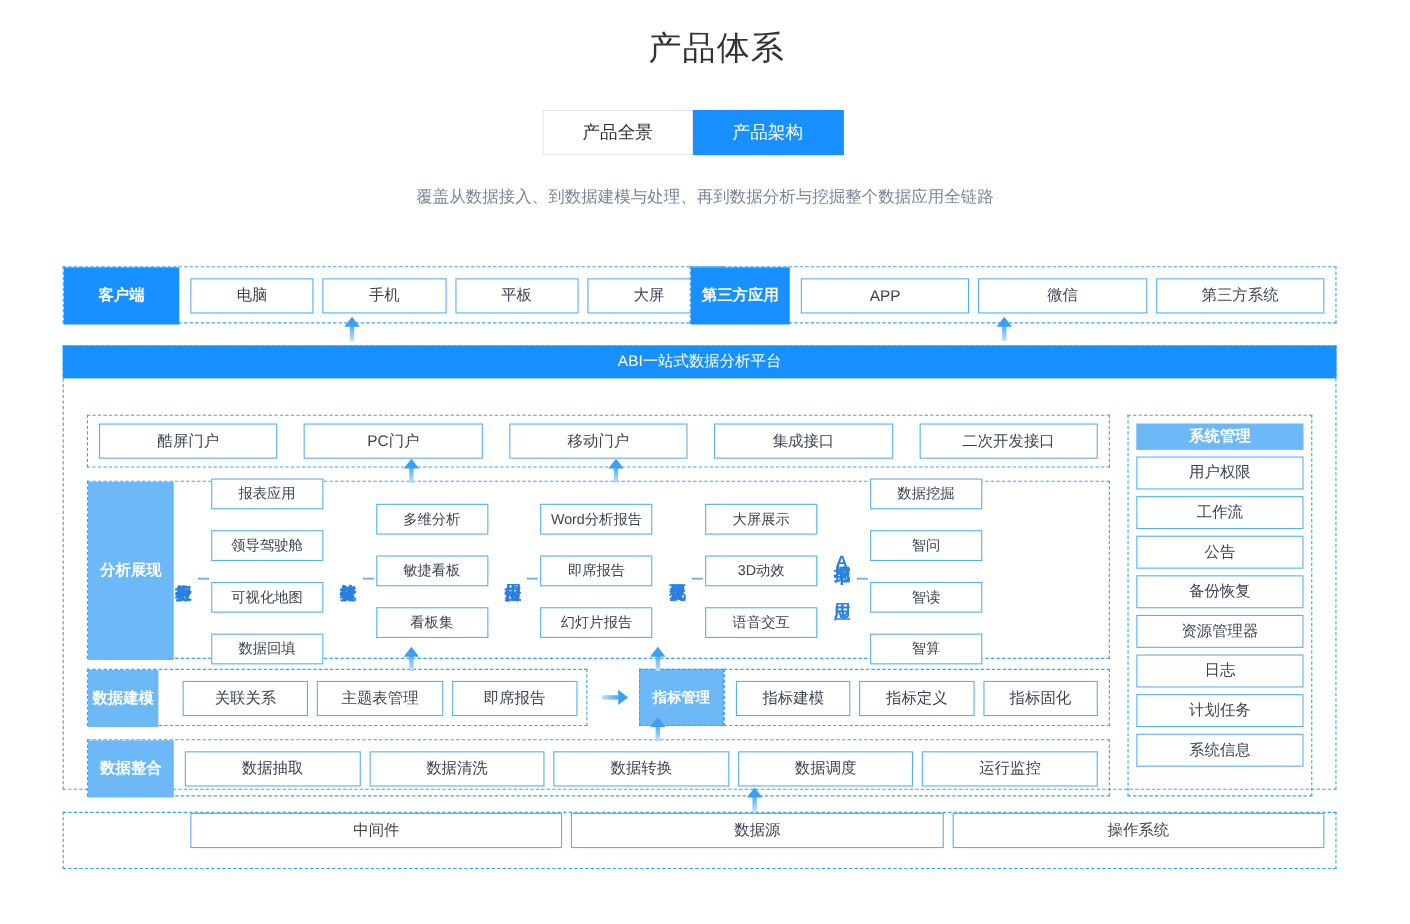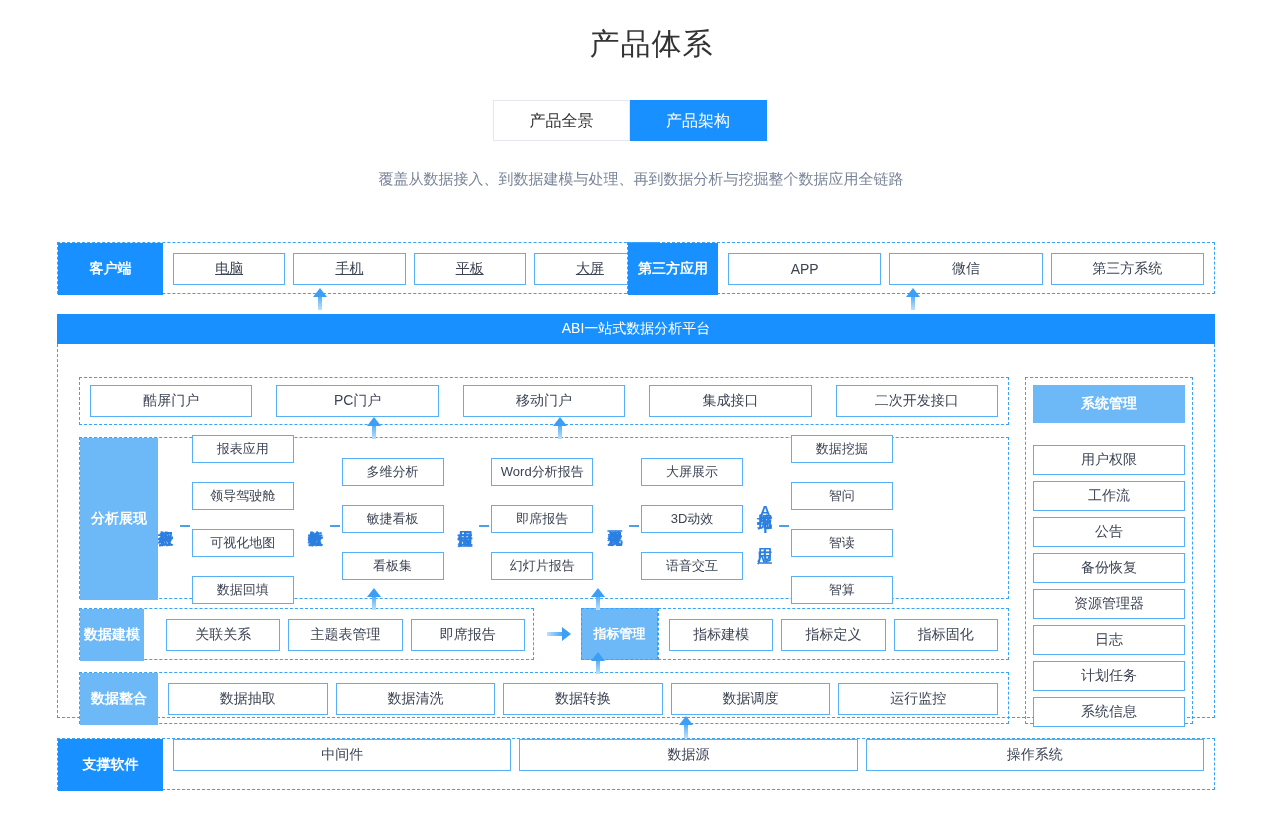--- a/index.html
+++ b/index.html
@@ -82,21 +82,21 @@
 
   
   .client-band { position: absolute; left: 57px; top: 242px; width: 600px; height: 52px; }
   .client-band .rowlabel {
     position: absolute; left: 0; top: 0; width: 105px; height: 52px;
   }
   .client-band .area {
     position: absolute; left: 105px; top: 0; right: 0; height: 52px;
     display: flex; align-items: center; gap: 8px; padding: 0 10px;
   }
-  .client-band .area .chip { flex: 1; text-decoration: underline; }
+  .client-band .area .chip { flex: 1; }
 
   .third-band { position: absolute; left: 627px; top: 242px; width: 588px; height: 52px; }
   .third-band .rowlabel {
     position: absolute; left: 0; top: 0; width: 90px; height: 52px;
   }
   .third-band .area {
     position: absolute; left: 90px; top: 0; right: 0; height: 52px;
     display: flex; align-items: center; gap: 8px; padding: 0 10px;
   }
   .third-band .area .chip { flex: 1; }
@@ -187,22 +187,22 @@
   }
   .integrate-row .area .chip { flex: 1; }
 
   
   .sysadmin {
     position: absolute; left: 967px; top: 32px; width: 168px; height: 347px;
     border: 1px dashed #36a3fa;
     padding: 7px;
   }
   .sysadmin .head {
-    height: 38px; display: flex; align-items: center; justify-content: center;
-    font-size: 14px; font-weight: bold; margin-bottom: 22px;
+    height: 24px; display: flex; align-items: center; justify-content: center;
+    font-size: 14px; font-weight: bold; margin-bottom: 6px;
   }
   .sysadmin .chip { margin-bottom: 6px; height: 30px; }
   .sysadmin .chip:last-child { margin-bottom: 0; }
 
   
   .support-band { position: absolute; left: 57px; top: 738px; width: 1158px; height: 52px; }
   .support-band .rowlabel {
     position: absolute; left: 0; top: 0; width: 105px; height: 52px;
   }
   .support-band .area {
@@ -394,21 +394,20 @@
 
     </div>
   </div>
 
   <div class="arrow" style="left:679px; top:716px;">
     <div class="shaft"></div>
       <div class="head"></div>
   </div>
 
   <div class="support-band dash">
-    <div class="rowlabel solid-blue">支撑软件</div>
     <div class="area">
       <div class="chip">中间件</div>
       <div class="chip">数据源</div>
       <div class="chip">操作系统</div>
     </div>
   </div>
 
 </div>
 
 </body></html>

